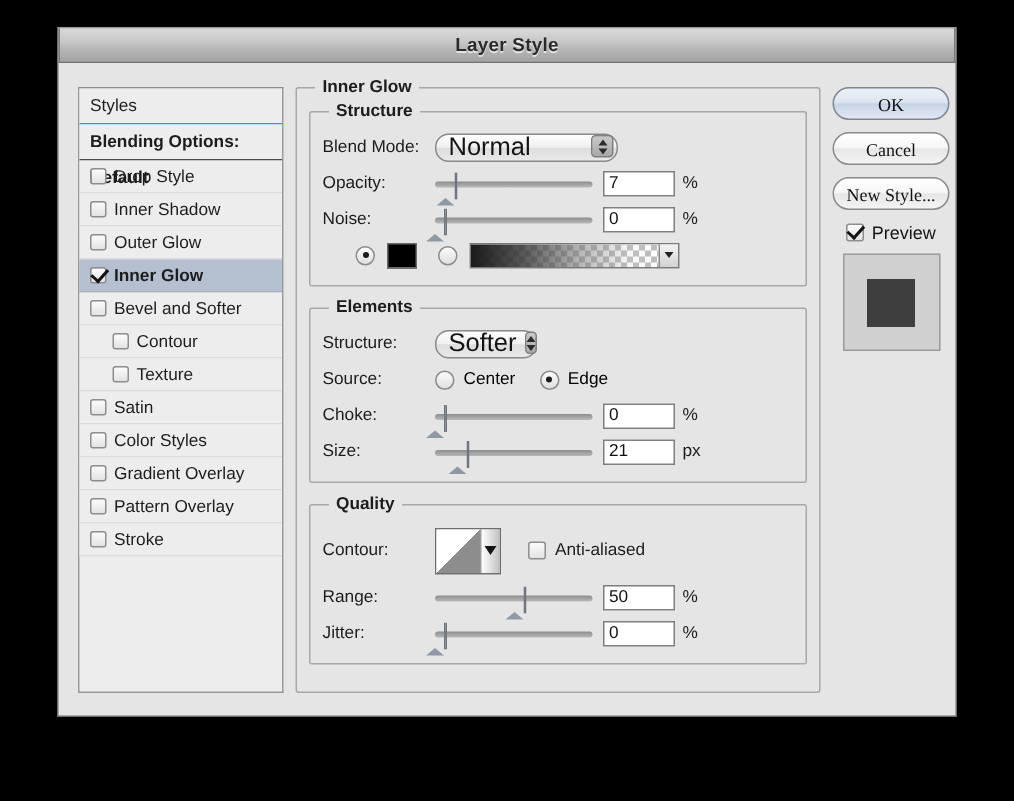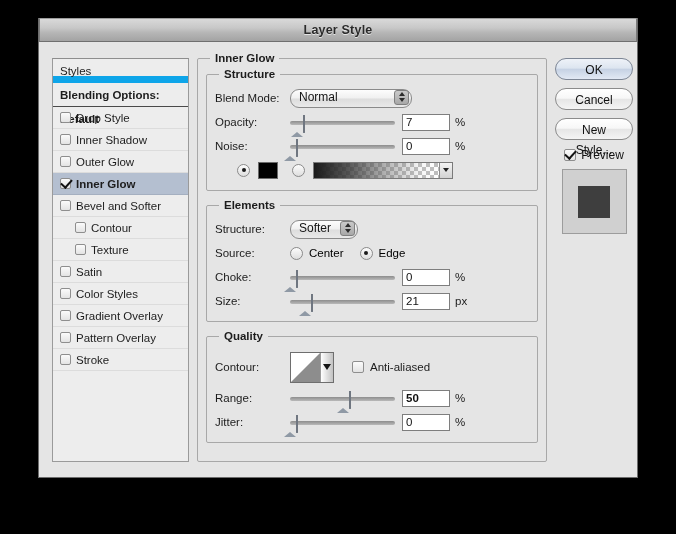--- a/index.html
+++ b/index.html
@@ -41,21 +41,21 @@
     position: absolute; left: 13px; top: 16px;
     width: 137px; height: 404px;
     background: #ededed;
     border: 1px solid #9a9a9a;
     border-top-color: #8d8d8d;
   }
   .sl-head {
     height: 24px; line-height: 24px;
     padding-left: 7px;
     font-size: 11.5px; color: #1d1d1d;
-    border-bottom: 7px solid #0ea5e9;
+    border-bottom: 1px solid #0ea5e9;
     background: #ededed;
   }
   .sl-head.bold { font-weight: bold; border-bottom: 1px solid #4a4a4a; }
   .sl-row {
     height: 22px; display: flex; align-items: center;
     padding-left: 7px;
     font-size: 11.5px; color: #1d1d1d;
     border-bottom: 1px solid #dcdcdc;
     background: #ededed;
   }
@@ -97,25 +97,25 @@
 
   .row { display: flex; align-items: center; height: 24px; }
   .row .lab {
     font-size: 11.5px; color: #1c1c1c; text-align: left;
     padding-right: 6px; flex: 0 0 auto;
   }
   .unit { font-size: 11.5px; color: #1c1c1c; margin-left: 5px; }
 
   
   .popup {
-    height: 19px; display: inline-flex; 
+    height: 19px; display: inline-flex; align-items: center;
     background: linear-gradient(to bottom,#fdfdfd 0%,#f0f0f0 48%,#dddddd 52%,#e9e9e9 100%);
     border: 1px solid #8a8a8a; border-radius: 9px;
     padding: 0 2px 1px 8px;
-    font-size: 12px; color: #141414;
+    font-size: 17px; color: #141414;
     position: relative;
   }
   .popup .ptxt { flex: 1 1 auto; }
   .popup .parrows {
     width: 15px; height: 15px; margin-left: 6px;
     background: linear-gradient(to bottom,#c9c9c9,#a8a8a8);
     border: 1px solid #7f7f7f; border-radius: 3px;
     display: flex; flex-direction: column; align-items: center; justify-content: center;
     gap: 2px;
   }
@@ -206,21 +206,21 @@
   .cbtn i { width:0;height:0;border-left:4px solid transparent;border-right:4px solid transparent;border-top:6px solid #151515; }
 
   
   #right { position: absolute; left: 516px; top: 16px; width: 78px; }
   .btn {
     display: block; width: 100%; height: 22px;
     margin-bottom: 8px;
     border: 1px solid #8b8b8b; border-radius: 11px;
     background: linear-gradient(to bottom,#ffffff 0%,#f7f7f7 46%,#e6e6e6 52%,#f4f4f4 100%);
     font-size: 12px; color: #111;
-    font-family: Liberation Sans, sans-serif;
+    font-family: Liberation Serif, serif;
     text-align: center; line-height: 20px;
     cursor: default;
   }
   .btn.default {
     background: linear-gradient(to bottom,#eef2f8 0%,#dde5f0 45%,#c6d2e4 52%,#e2e9f4 100%);
     border-color: #7d8695;
   }
   #preview-row {
     display: flex; align-items: center; justify-content: center;
     gap: 5px; margin: 2px 0 7px 0;
@@ -410,21 +410,21 @@
               <span>Anti-aliased</span>
             </span>
           </div>
 
           <div class="row">
             <span class="lab" style="width:75px">Range:</span>
             <span class="slider" style="width:105px">
               <span class="track"></span>
               <span class="thumb" id="th-range" style="left: 50%;"><span class="tri"></span><span class="bod"></span></span>
             </span>
-            <input class="numfield" style="margin-left: 7px; font-weight: bold;" value="50">
+            <input class="numfield" style="margin-left: 7px;" value="50">
             <span class="unit">%</span>
           </div>
 
           <div class="row">
             <span class="lab" style="width:75px">Jitter:</span>
             <span class="slider" style="width:105px">
               <span class="track"></span>
               <span class="thumb" id="th-jitter" style="left: 0%;"><span class="tri"></span><span class="bod"></span></span>
             </span>
             <input class="numfield" style="margin-left: 7px;" value="0">

